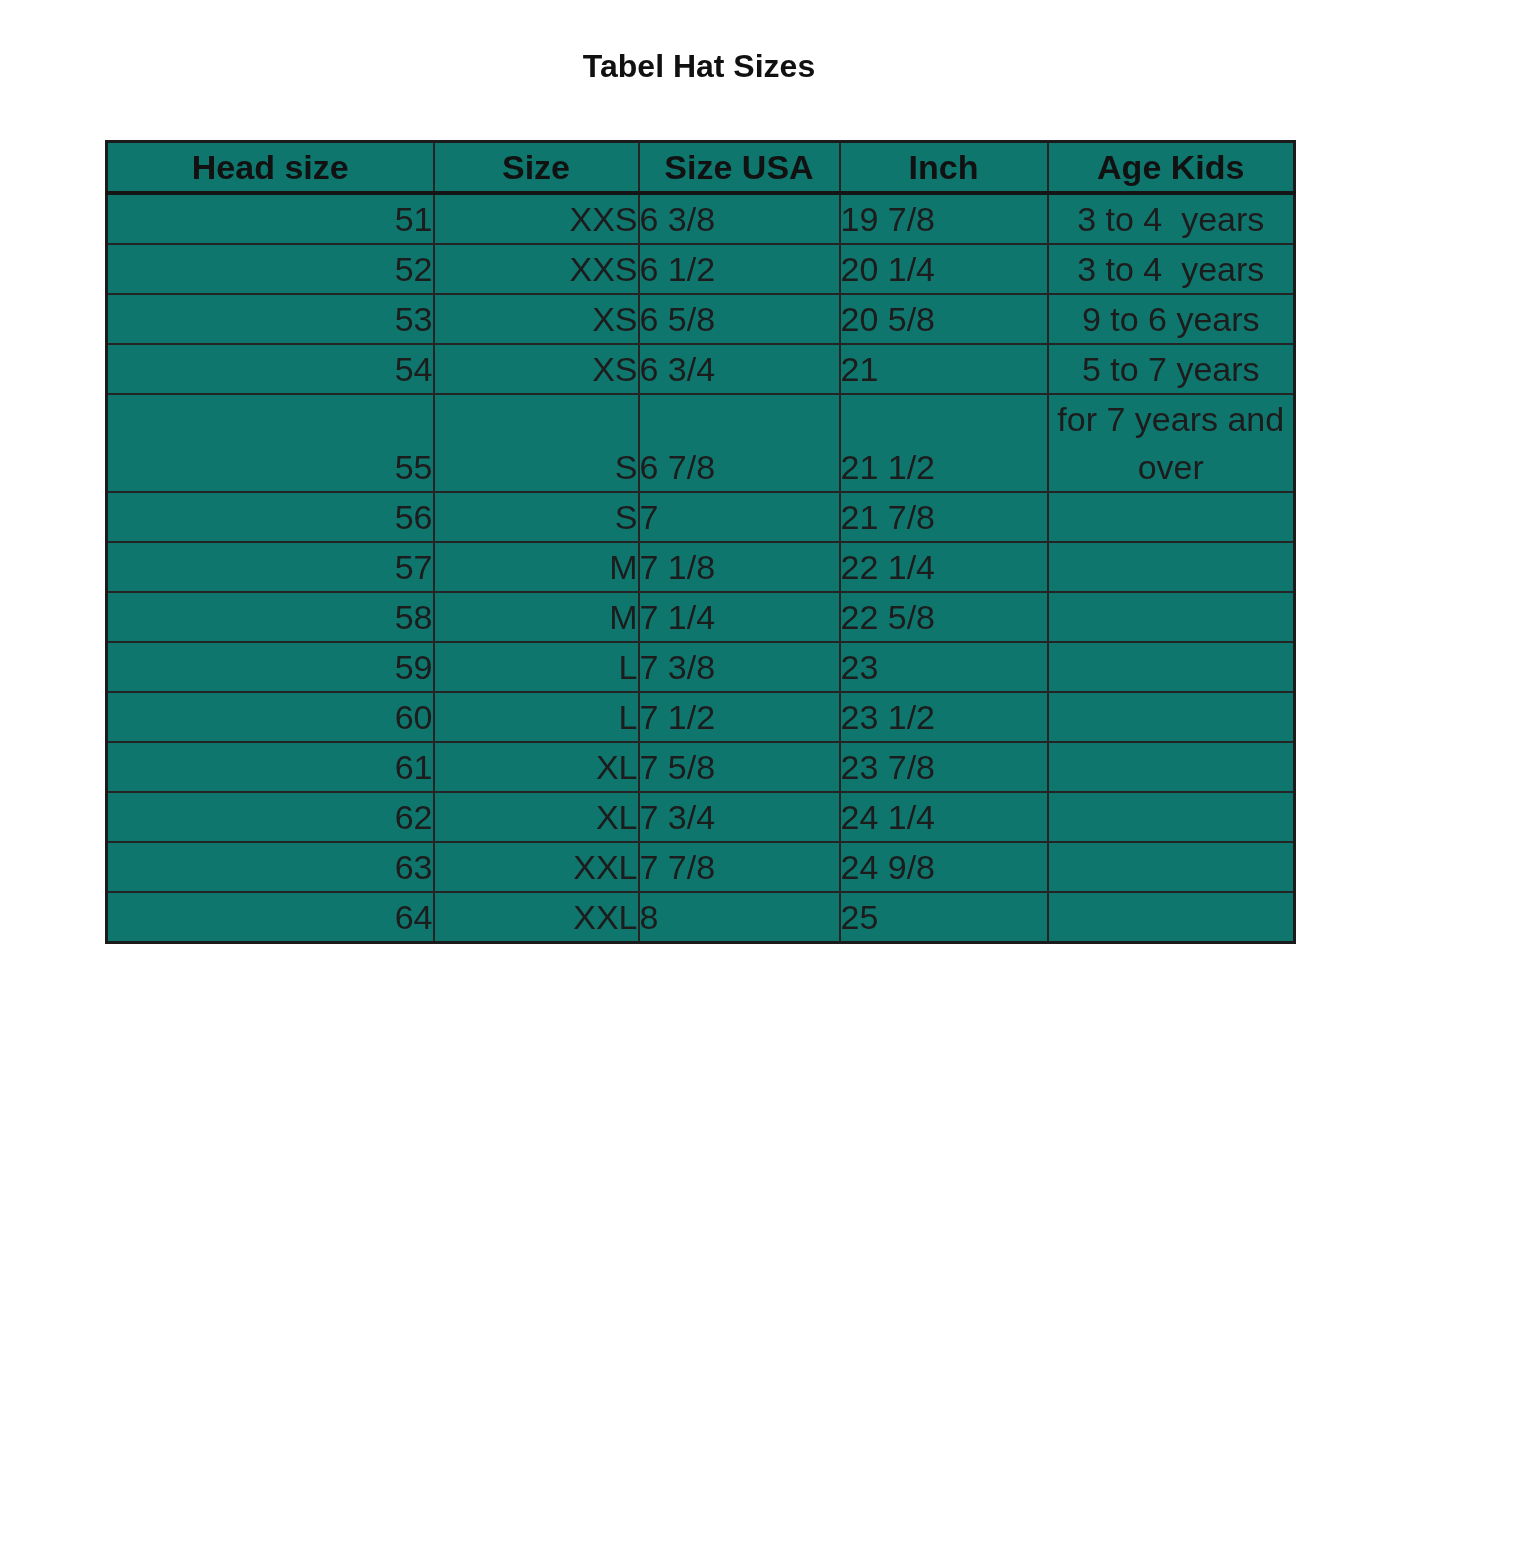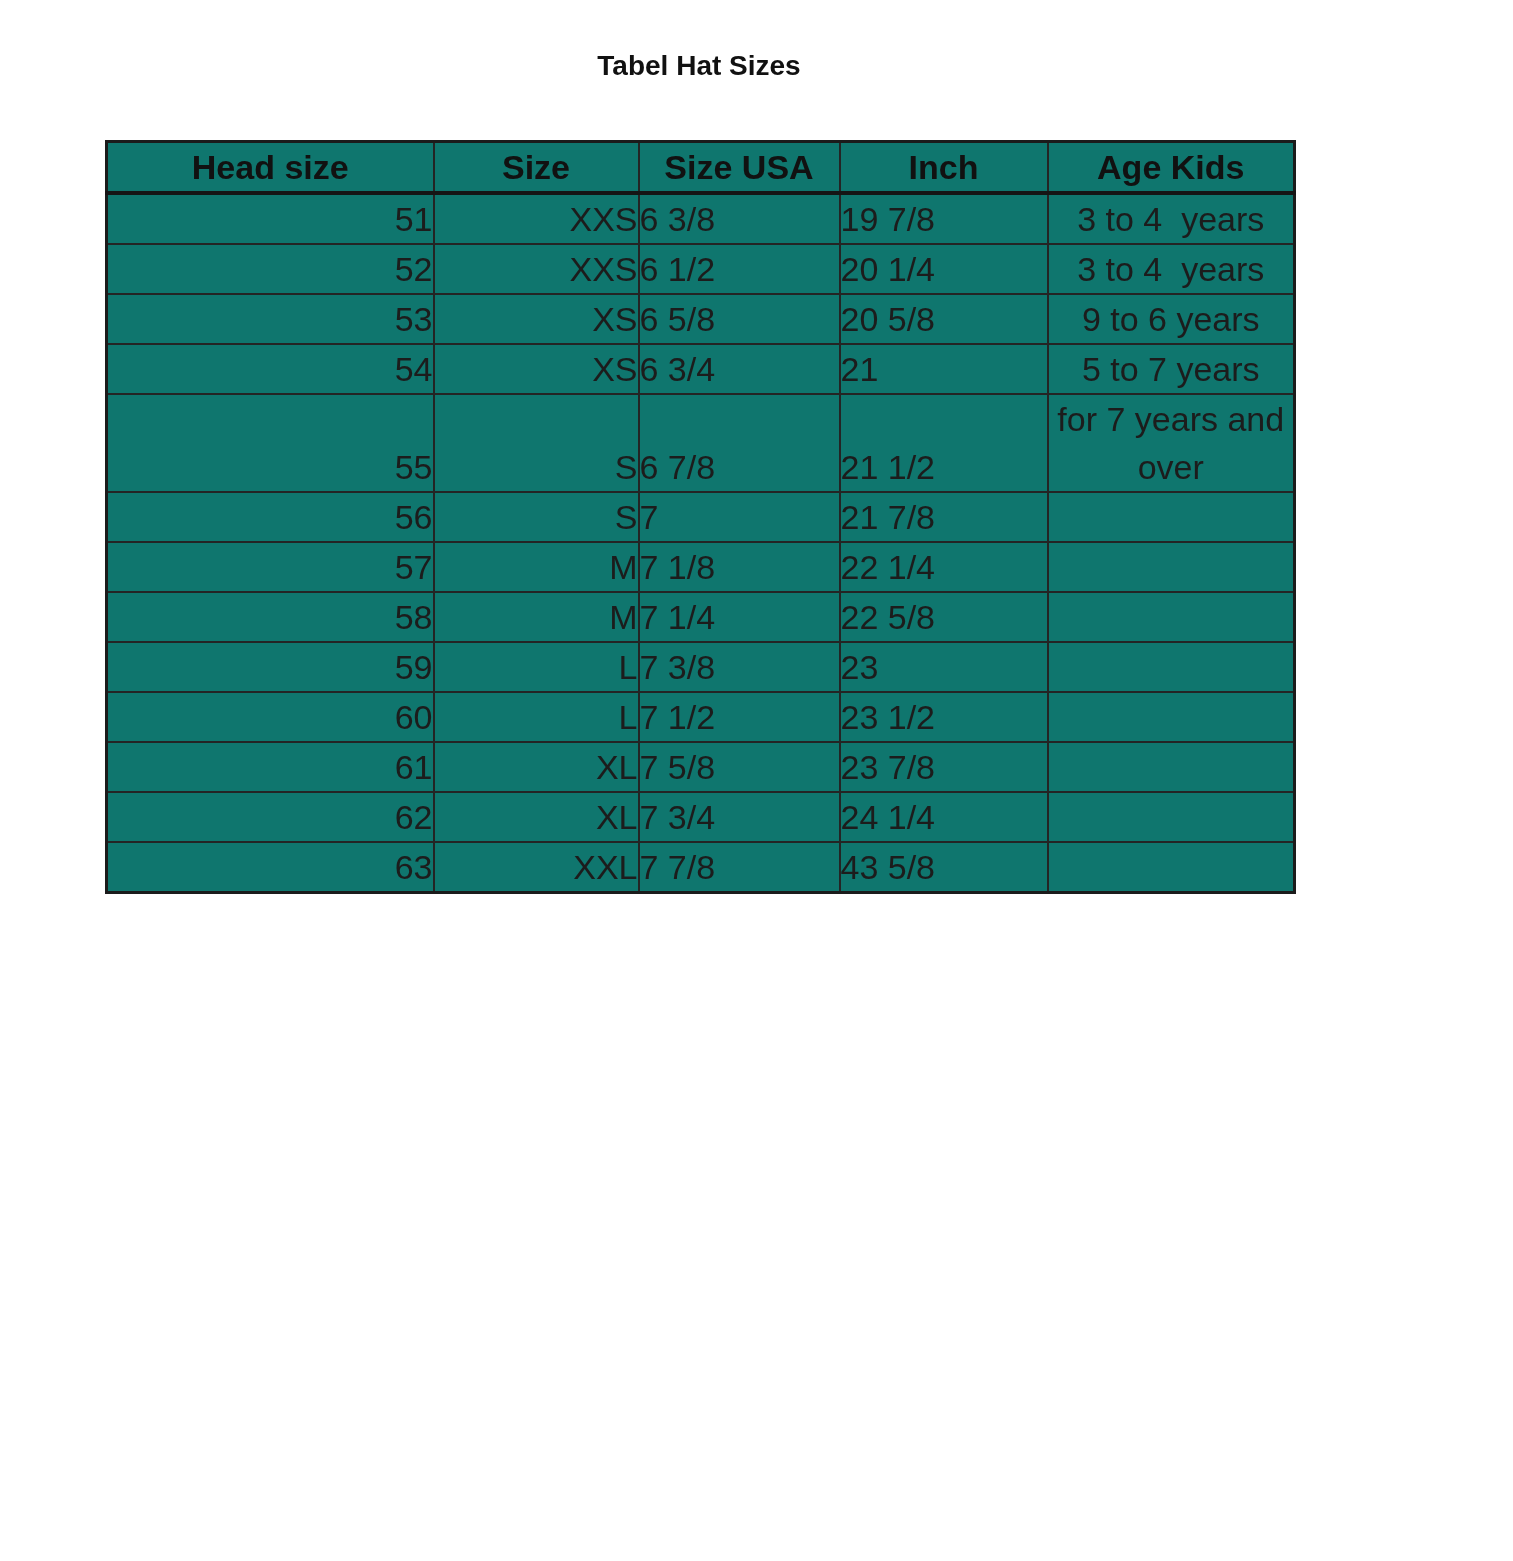--- a/index.html
+++ b/index.html
@@ -13,21 +13,21 @@
     position: relative;
     font-family: "Liberation Sans", "DejaVu Sans", sans-serif;
     color: #1a1a1a;
   }
   .doc-title {
     position: absolute;
     top: 46px;
     left: 105px;
     width: 1188px;
     text-align: center;
-    font-size: 28px;
+    font-size: 32px;
     font-weight: bold;
     line-height: 40px;
     color: #111;
   }
   table.hat-table {
     position: absolute;
     top: 140px;
     left: 105px;
     width: 1188px;
     border-collapse: collapse;
@@ -172,17 +172,24 @@
         <td class="c0">62</td>
         <td class="c1">XL</td>
         <td class="c2">7 3/4</td>
         <td class="c3">24 1/4</td>
         <td class="c4"></td>
       </tr>
       <tr>
         <td class="c0">63</td>
         <td class="c1">XXL</td>
         <td class="c2">7 7/8</td>
-        <td class="c3">43 5/8</td>
+        <td class="c3">24 9/8</td>
+        <td class="c4"></td>
+      </tr>
+      <tr>
+        <td class="c0">64</td>
+        <td class="c1">XXL</td>
+        <td class="c2">8</td>
+        <td class="c3">25</td>
         <td class="c4"></td>
       </tr>
     </tbody>
 </table>
 
 </body></html>

